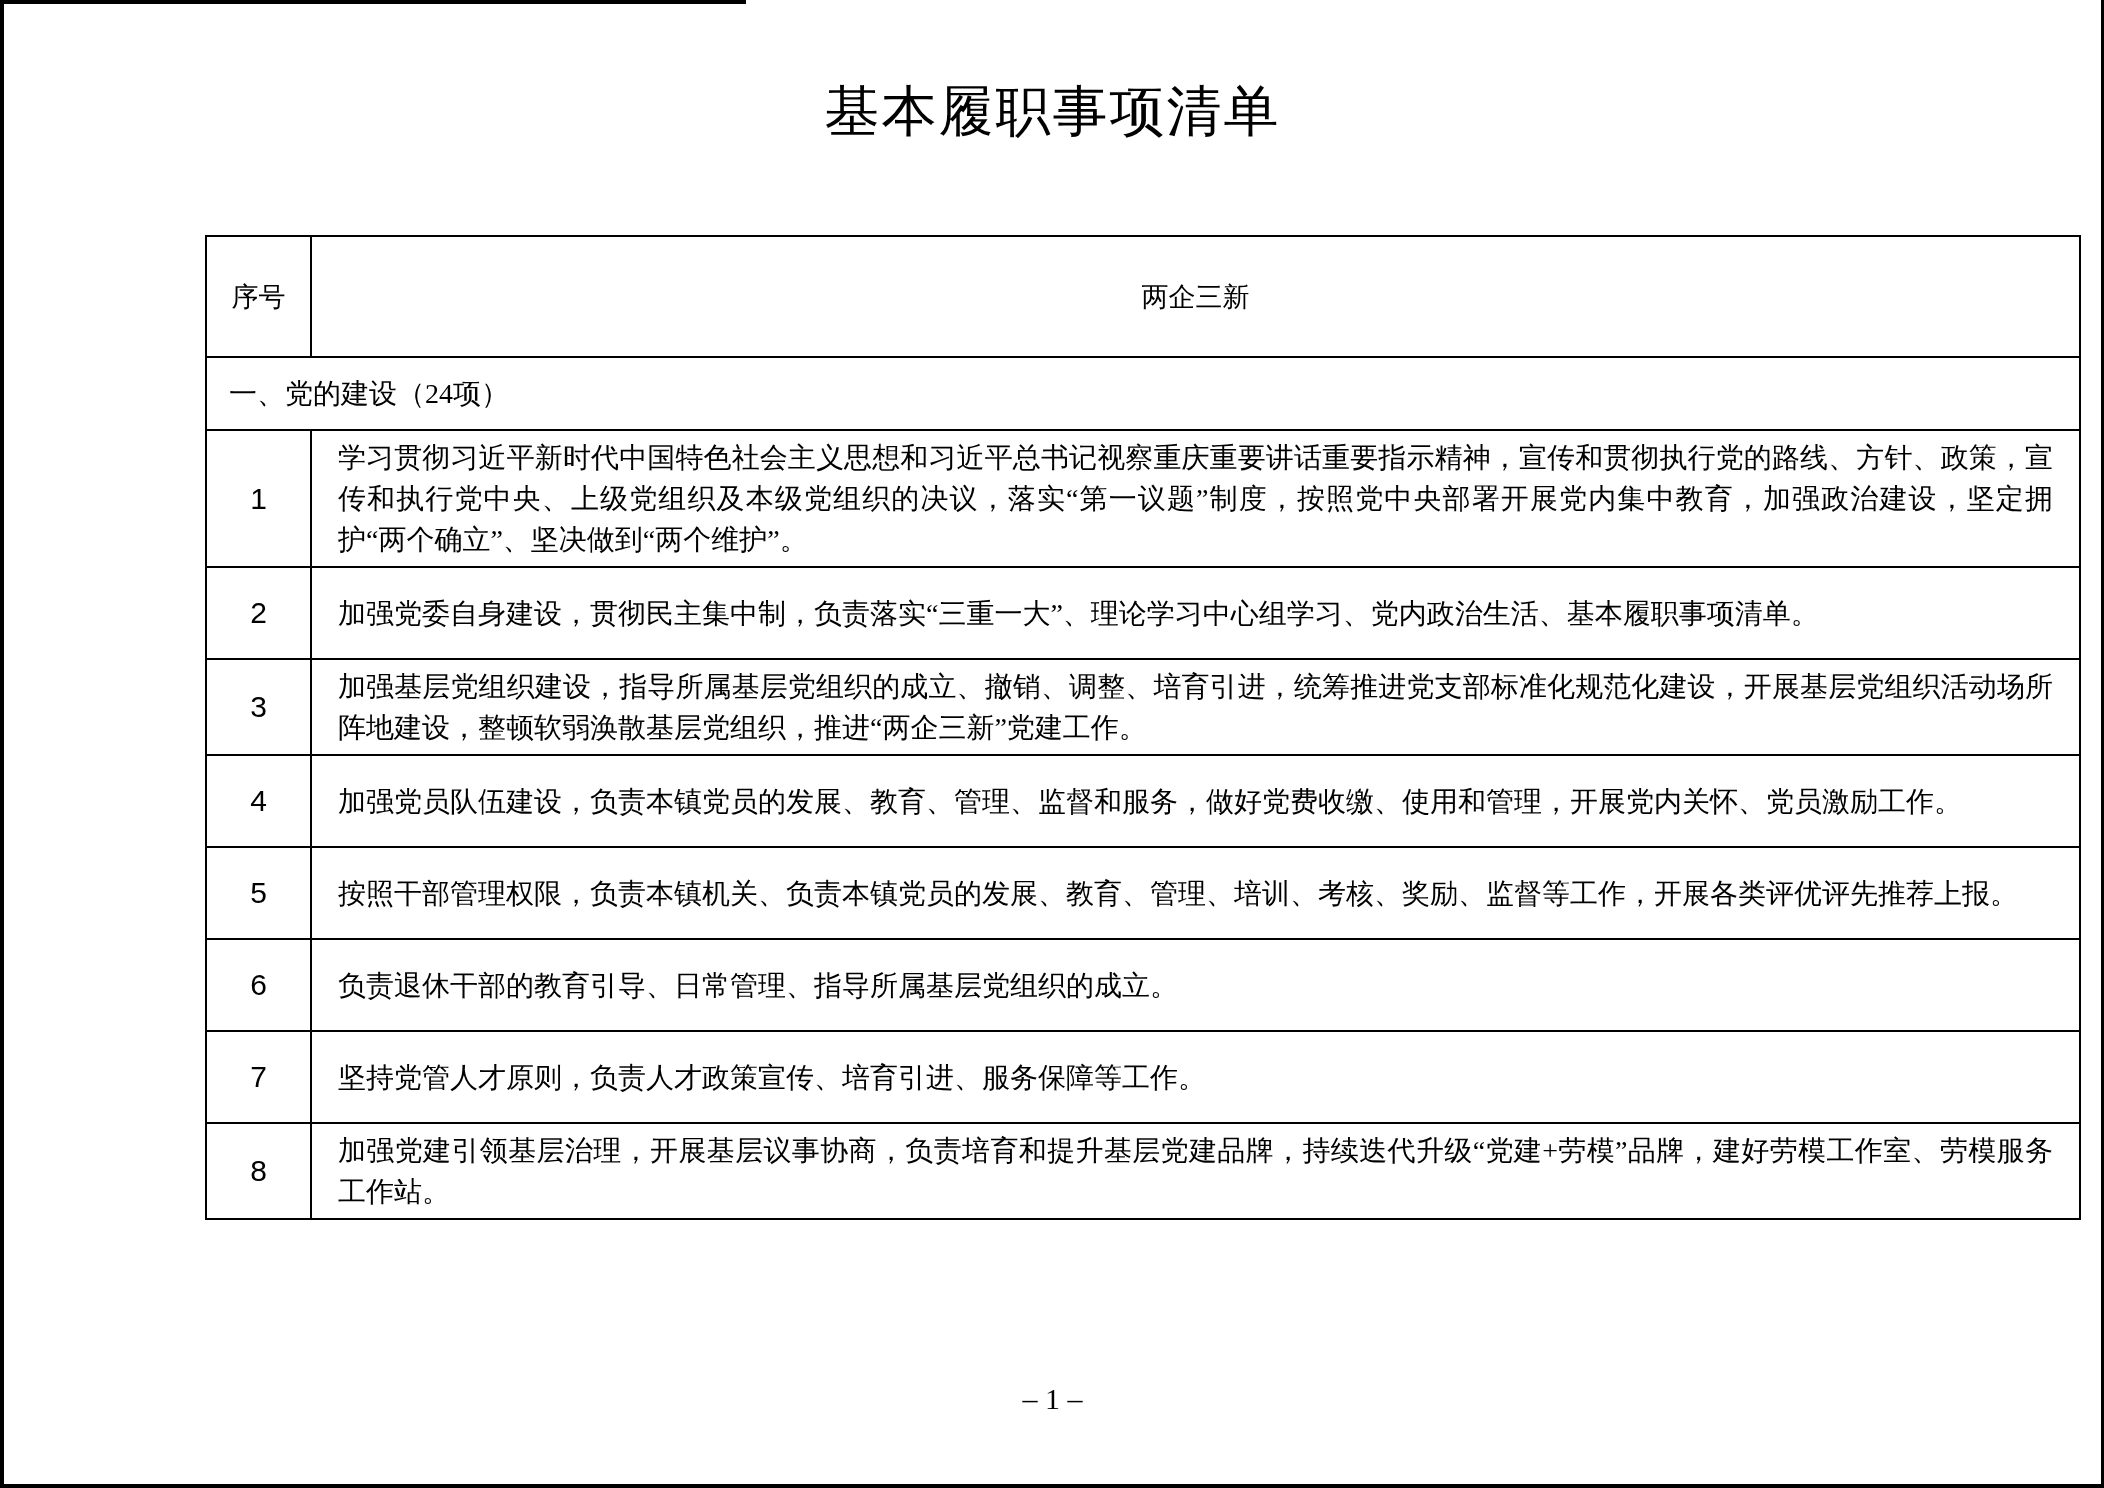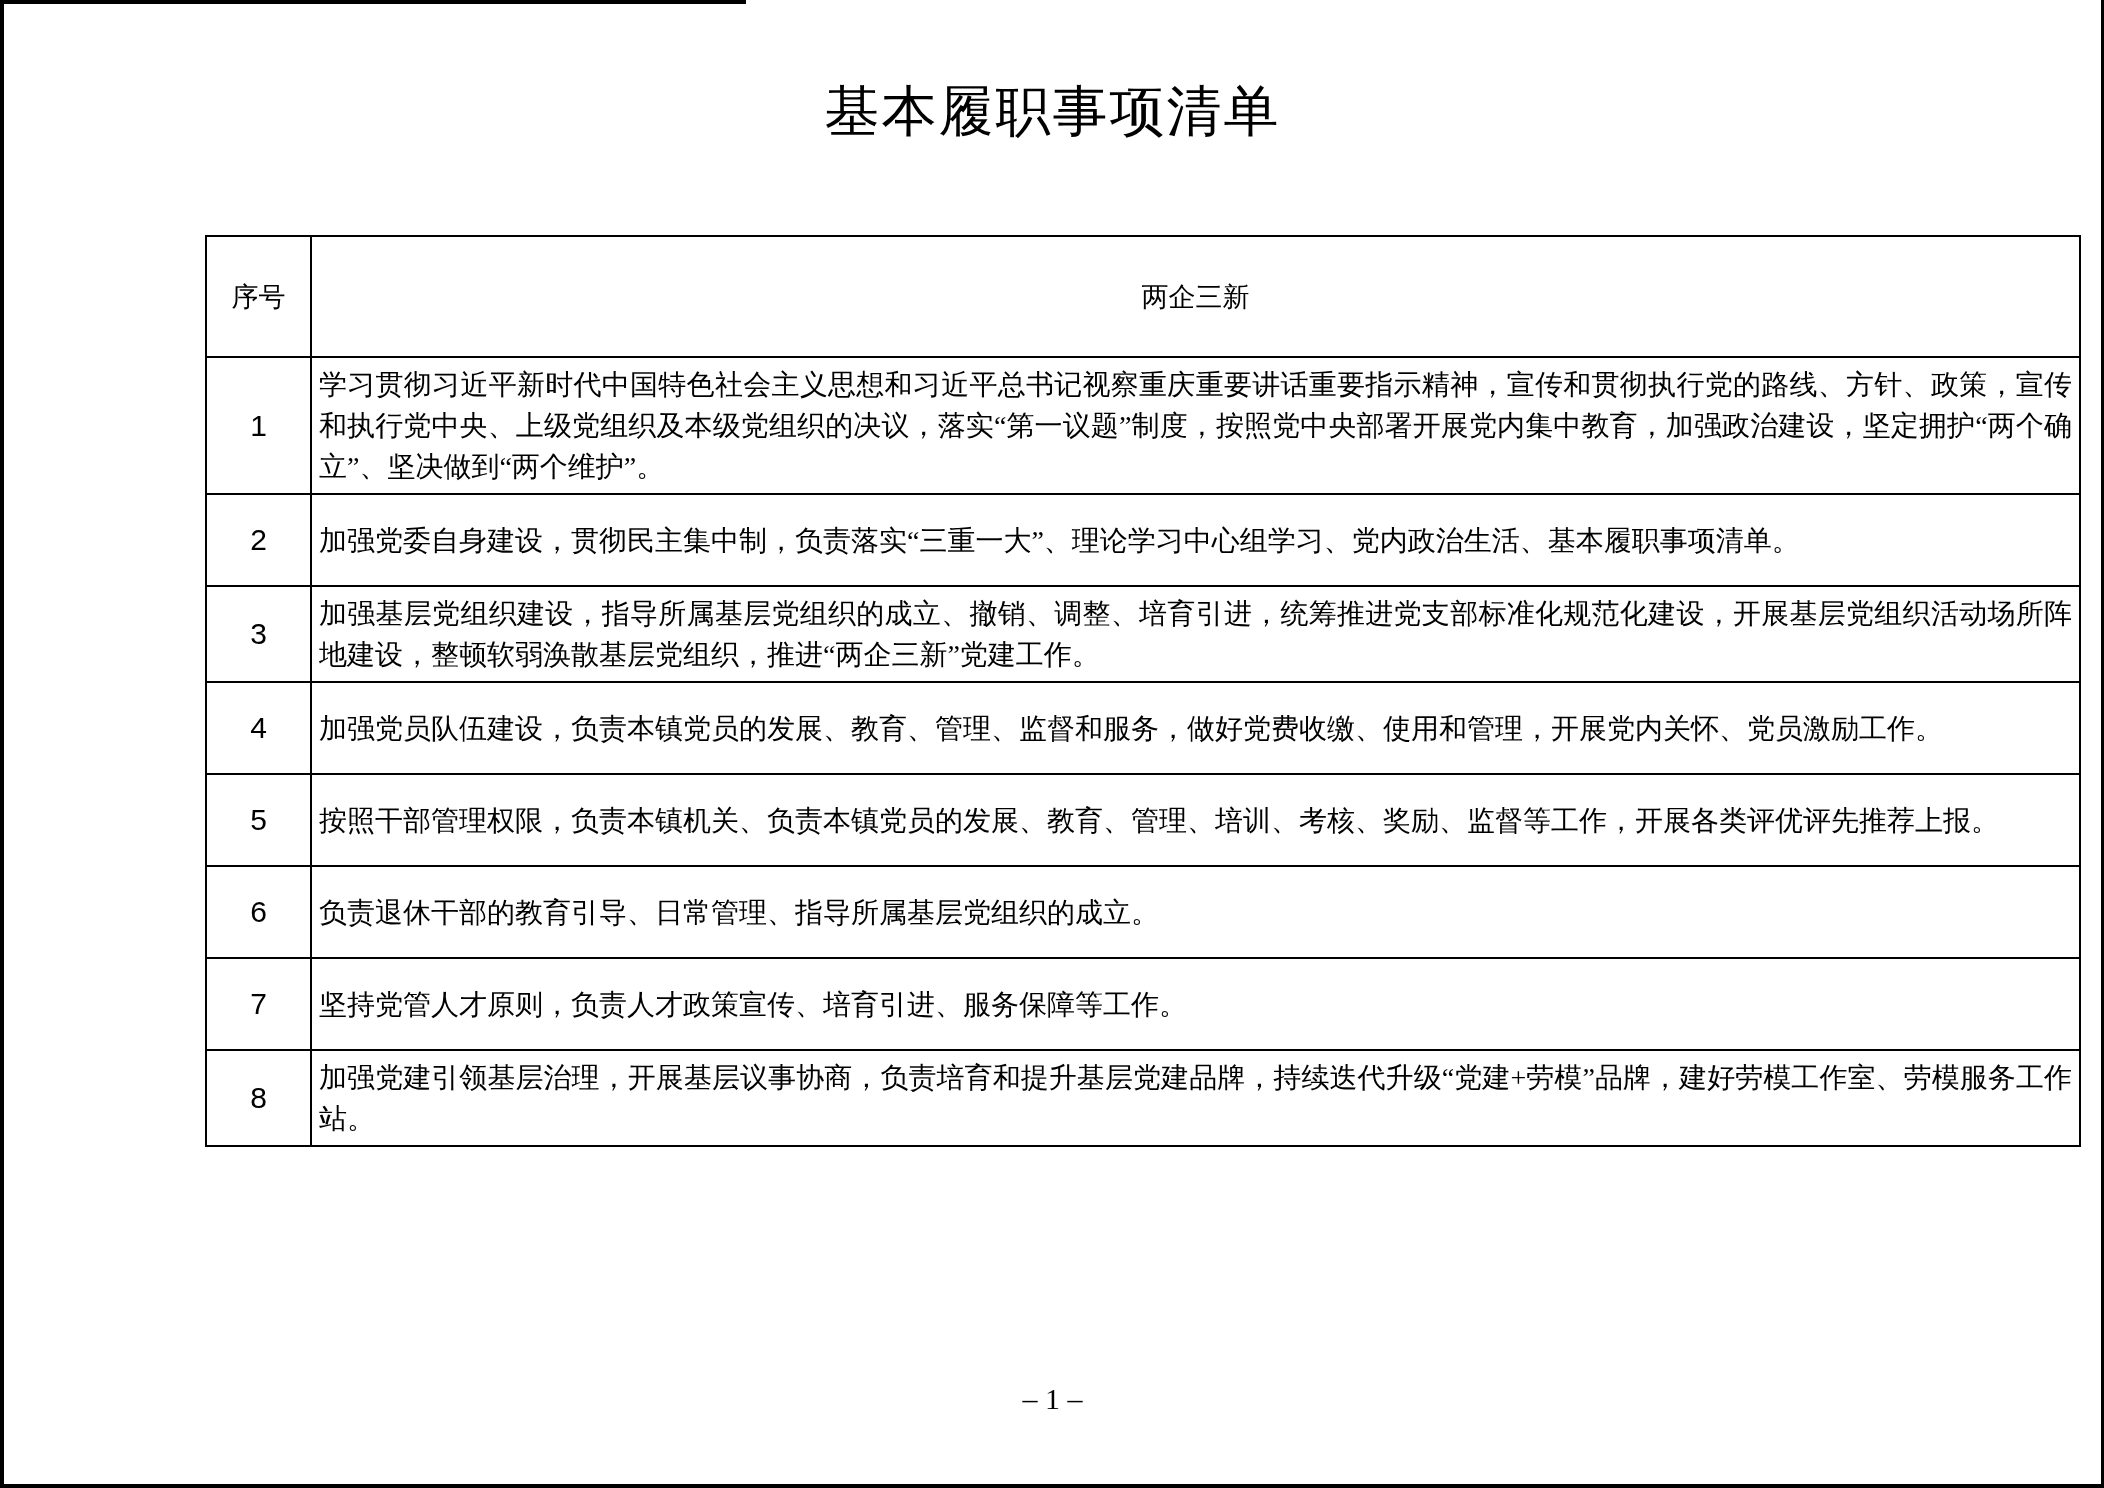--- a/index.html
+++ b/index.html
@@ -58,21 +58,21 @@
     font-size: 28px;
   }
   td.cell-index {
     height: 92px;
     text-align: center;
     font-family: "Liberation Sans", "DejaVu Sans", sans-serif;
     font-size: 30px;
   }
   td.cell-text {
     height: 92px;
-    padding: 6px 7px;
+    padding: 6px 26px;
     line-height: 41px;
     text-align: justify;
     text-justify: inter-ideograph;
     font-size: 28px;
   }
   .page-footer {
     position: absolute;
     top: 1382px;
     left: 0;
     width: 100%;
@@ -88,20 +88,23 @@
 <h1 class="doc-title">基本履职事项清单</h1>
 
 <table class="items-table">
   <thead>
     <tr>
       <th class="col-index header-index">序号</th>
       <th class="header-name">两企三新</th>
     </tr>
   </thead>
   <tbody>
+    <tr>
+      <td class="section-cell" colspan="2">一、党的建设（24项）</td>
+    </tr>
   <tr>
         <td class="col-index cell-index">1</td>
         <td class="cell-text">学习贯彻习近平新时代中国特色社会主义思想和习近平总书记视察重庆重要讲话重要指示精神，宣传和贯彻执行党的路线、方针、政策，宣传和执行党中央、上级党组织及本级党组织的决议，落实“第一议题”制度，按照党中央部署开展党内集中教育，加强政治建设，坚定拥护“两个确立”、坚决做到“两个维护”。</td>
       </tr>
       <tr>
         <td class="col-index cell-index">2</td>
         <td class="cell-text">加强党委自身建设，贯彻民主集中制，负责落实“三重一大”、理论学习中心组学习、党内政治生活、基本履职事项清单。</td>
       </tr>
       <tr>
         <td class="col-index cell-index">3</td>

